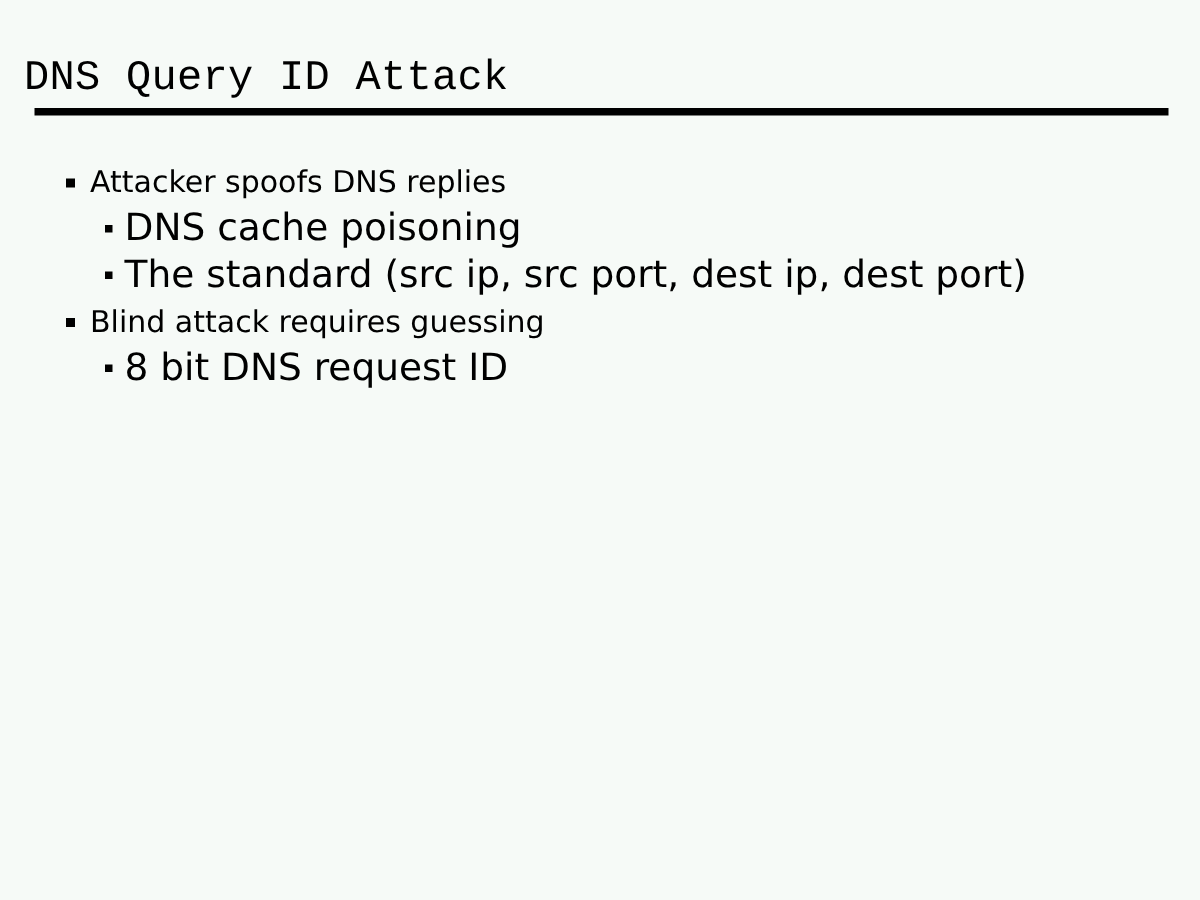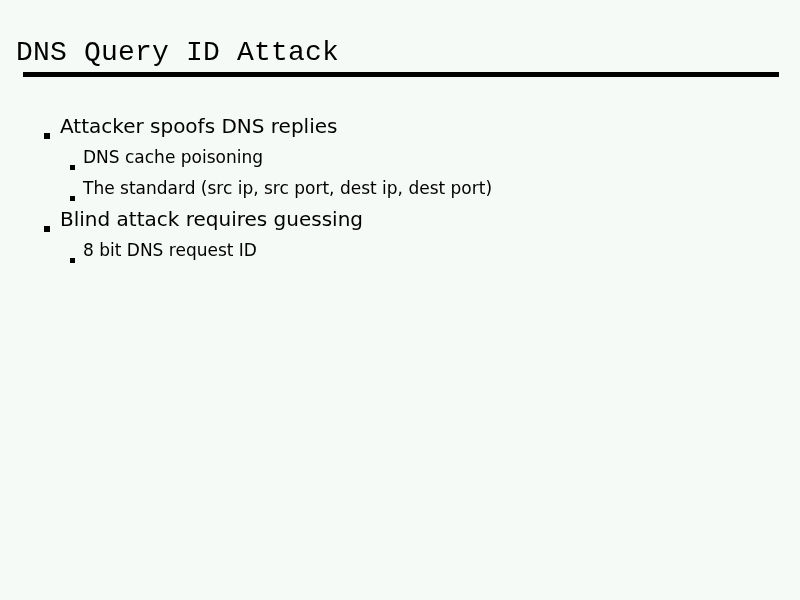--- a/index.html
+++ b/index.html
@@ -43,21 +43,21 @@
     left: 0;
     top: 108px;
     width: 800px;
     margin: 0;
     padding: 0;
     list-style: none;
   }
   .bullet-row {
     position: relative;
     display: flex;
-    align-items: flex-end;
+    align-items: flex-start;
     color: #000000;
   }
   .bullet-row.level-1 {
     padding-left: 44px;
     height: 31px;
   }
   .bullet-row.level-2 {
     padding-left: 70px;
     height: 31px;
   }
@@ -80,21 +80,21 @@
   .bullet-text {
     font-family: "DejaVu Sans", sans-serif;
     color: #000000;
     white-space: nowrap;
   }
   .level-1 .bullet-text {
     font-size: 20px;
     line-height: 26px;
   }
   .level-2 .bullet-text {
-    font-size: 17px;
+    font-size: 25px;
     line-height: 26px;
   }
 </style>
 </head>
 <body>
 
 <div class="slide">
 
   <div class="slide-title">DNS Query ID Attack</div>
 

